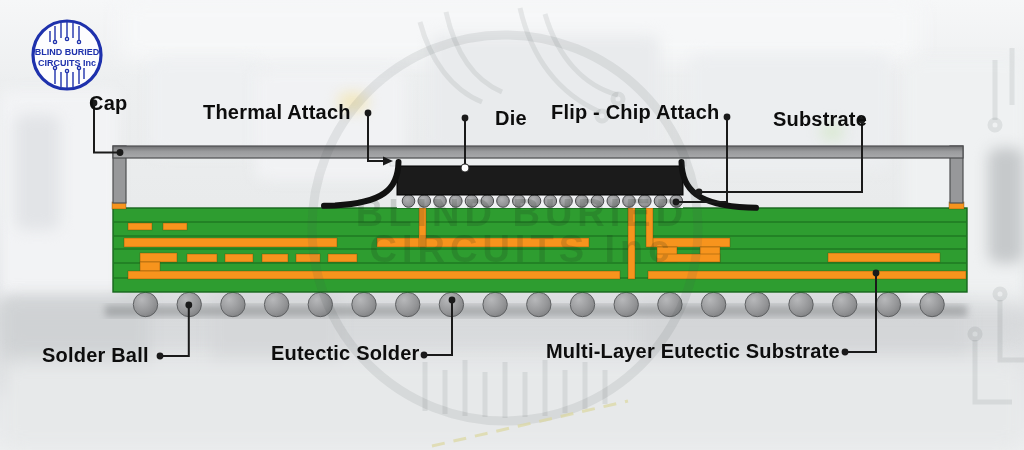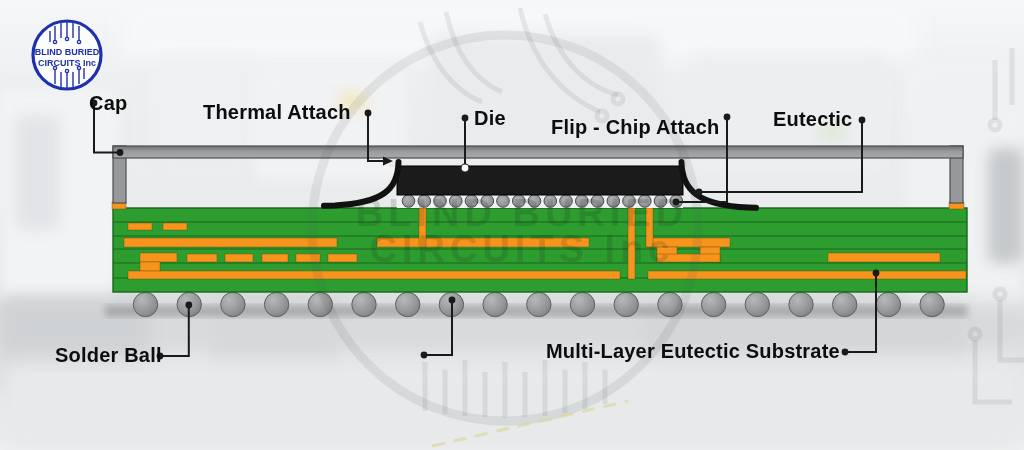--- a/index.html
+++ b/index.html
@@ -219,24 +219,25 @@
       <circle cx="424" cy="355" r="3.4"></circle>
         <circle cx="452" cy="300" r="3.4"></circle>
       <circle cx="845" cy="352" r="3.4"></circle>
         <circle cx="876" cy="273" r="3.4"></circle>
     </g>
     <circle cx="465" cy="168" r="4" fill="#ffffff" stroke="#222" stroke-width="1.2"></circle>
   </svg>
 
   <div class="label" style="left:89px;top:92px;">Cap</div>
   <div class="label" style="left:203px;top:101px;">Thermal Attach</div>
-  <div class="label" style="left:474px;top:107px;">Die</div>
-  <div class="label" style="left:551px;top:116px;">Flip - Chip Attach</div>
-  <div class="label" style="left:773px;top:108px;">Eutectic</div>
-  <div class="label" style="left:55px;top:344px;">Solder Ball</div>
+  <div class="label" style="left:495px;top:107px;">Die</div>
+  <div class="label" style="left:551px;top:101px;">Flip - Chip Attach</div>
+  <div class="label" style="left:773px;top:108px;">Substrate</div>
+  <div class="label" style="left:42px;top:344px;">Solder Ball</div>
+  <div class="label" style="left:271px;top:342px;">Eutectic Solder</div>
   <div class="label" style="left:546px;top:340px;">Multi-Layer Eutectic Substrate</div>
 
   <svg class="layer" width="140" height="110" style="left:27px;top:17px;z-index:7">
     <circle cx="40" cy="38" r="34" fill="#fdfdfe" stroke-width="3.2" stroke="#1e31ac"></circle>
     <g stroke="#1e31ac" stroke-width="1.4" fill="none">
       <path d="M28,9 V23 M34,6 V21 M40,5 V20 M46,6 V21 M52,9 V23 M23,14 V25"></path>
       <path d="M28,67 V53 M34,70 V55 M40,71 V56 M46,70 V55 M52,67 V53 M57,62 V51"></path>
       <circle cx="28" cy="25" r="1.6"></circle>
         <circle cx="40" cy="22" r="1.6"></circle>
         <circle cx="52" cy="25" r="1.6"></circle>

